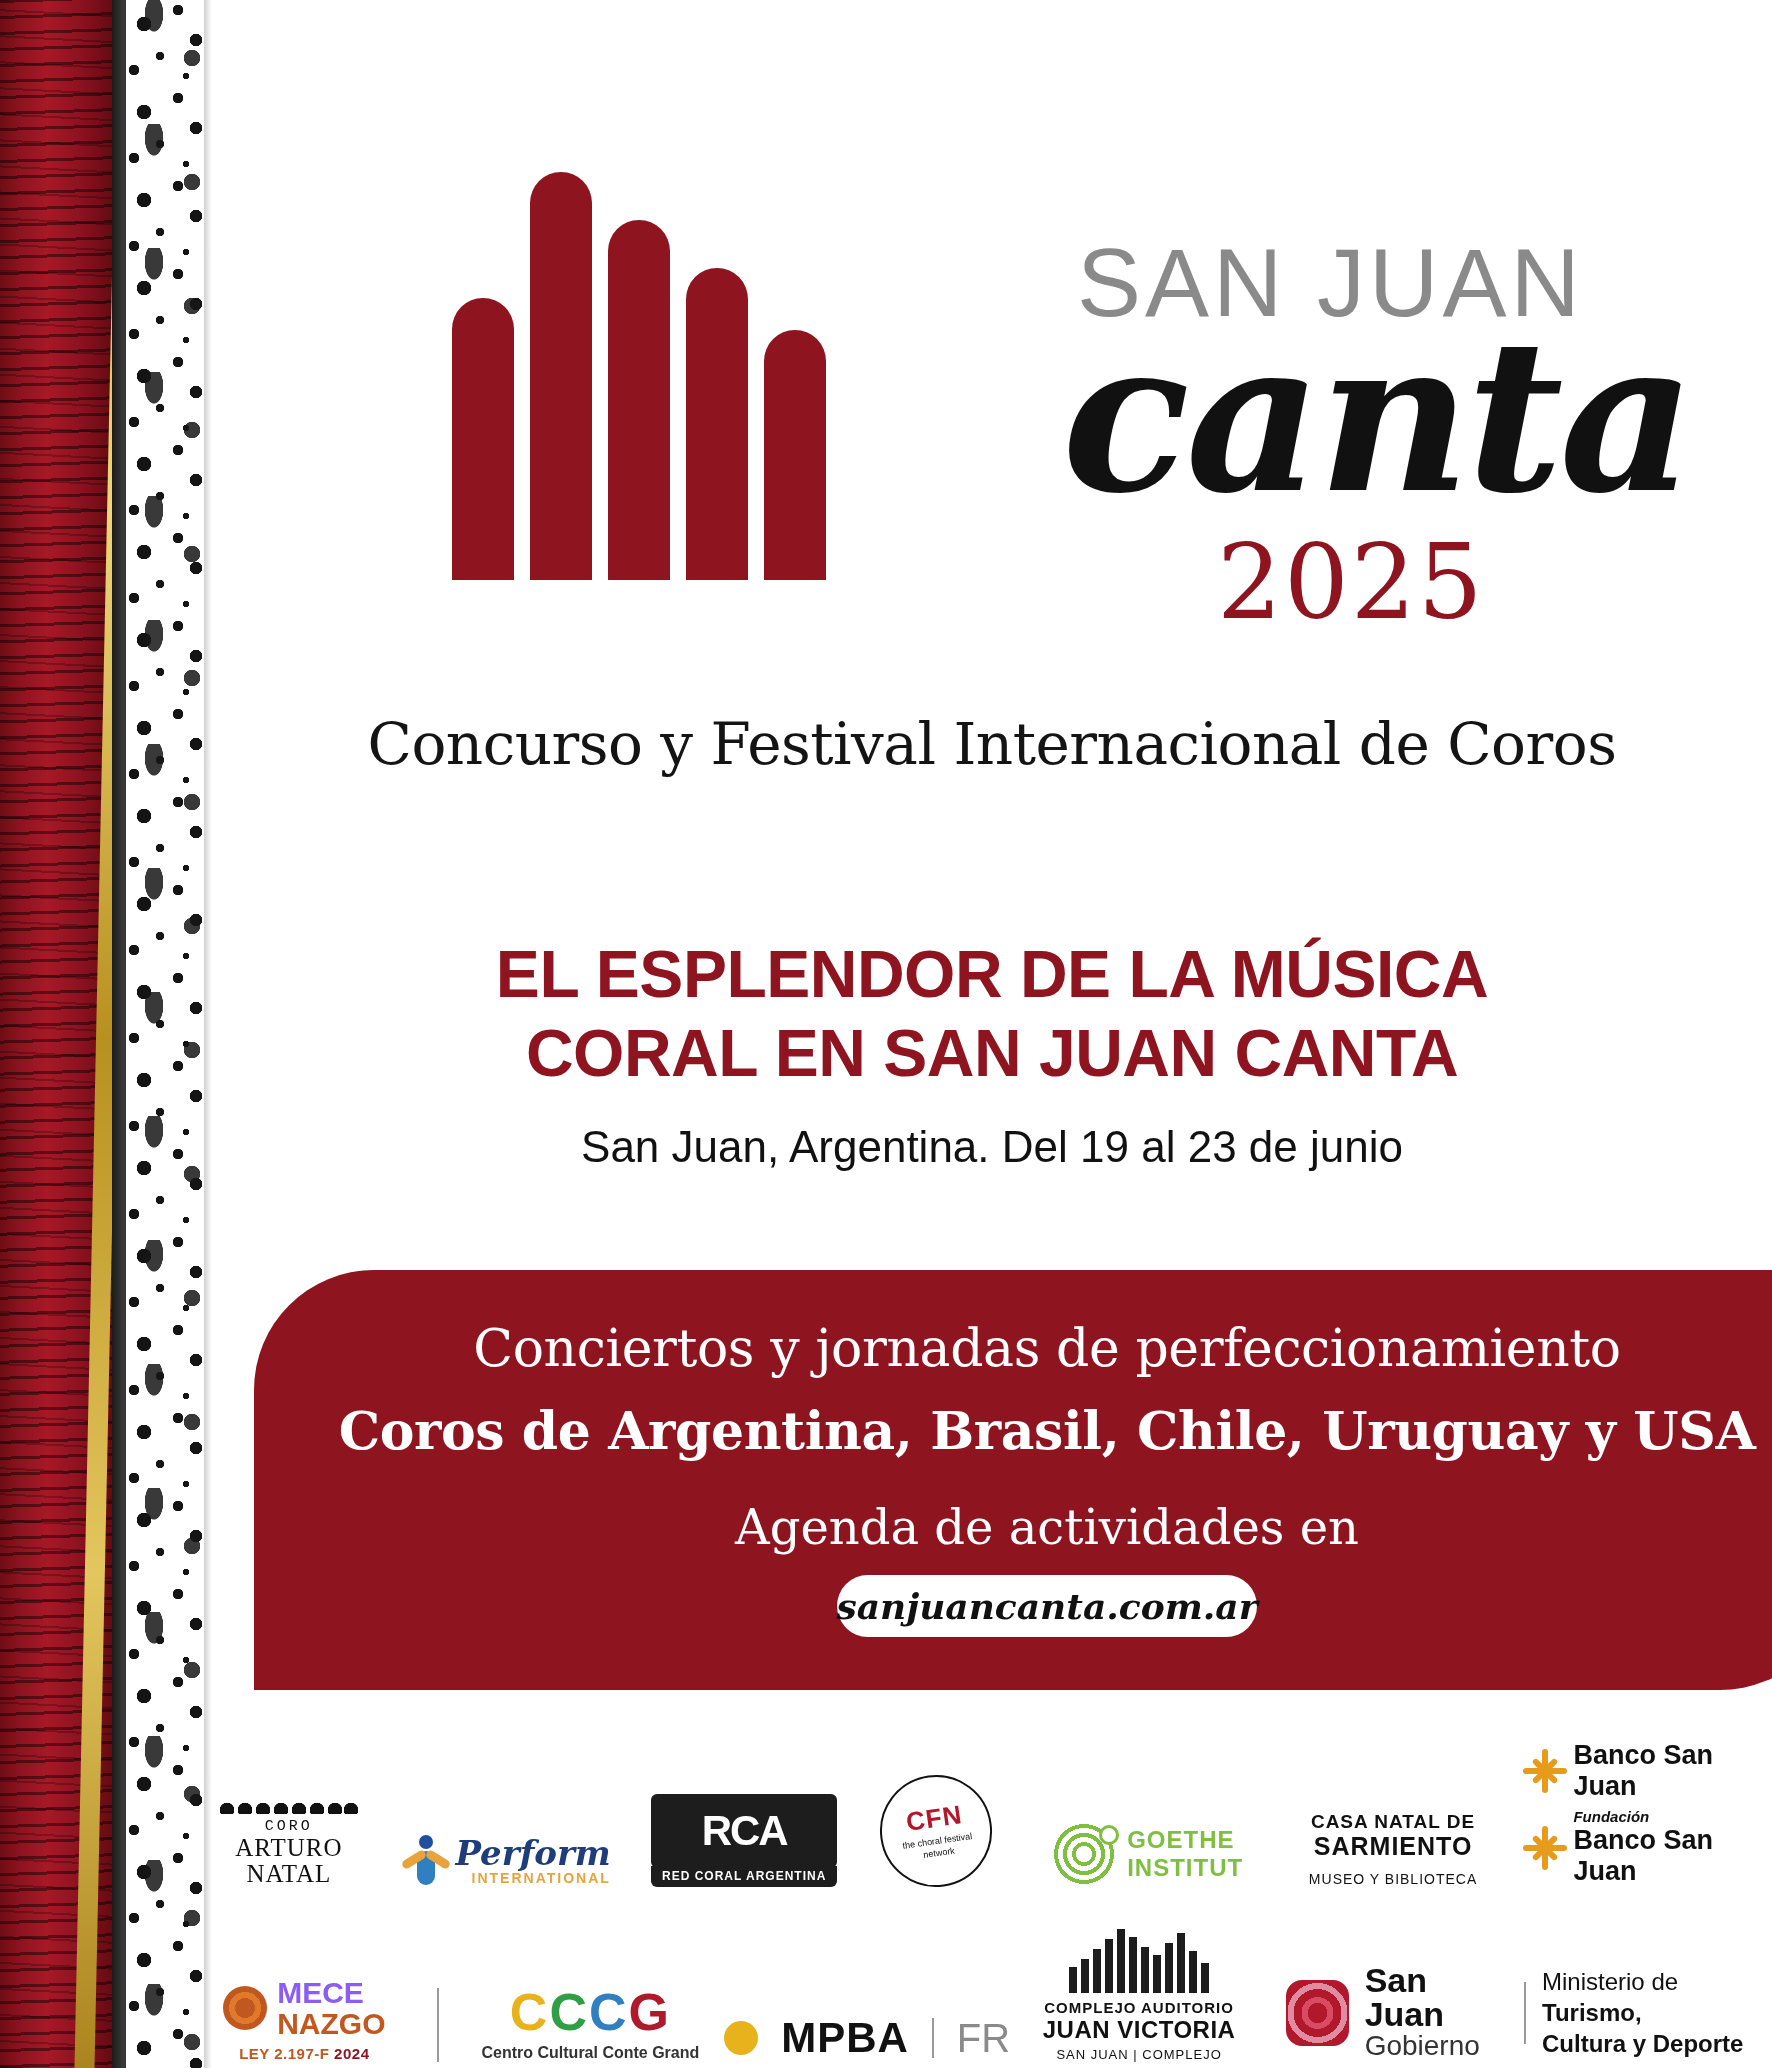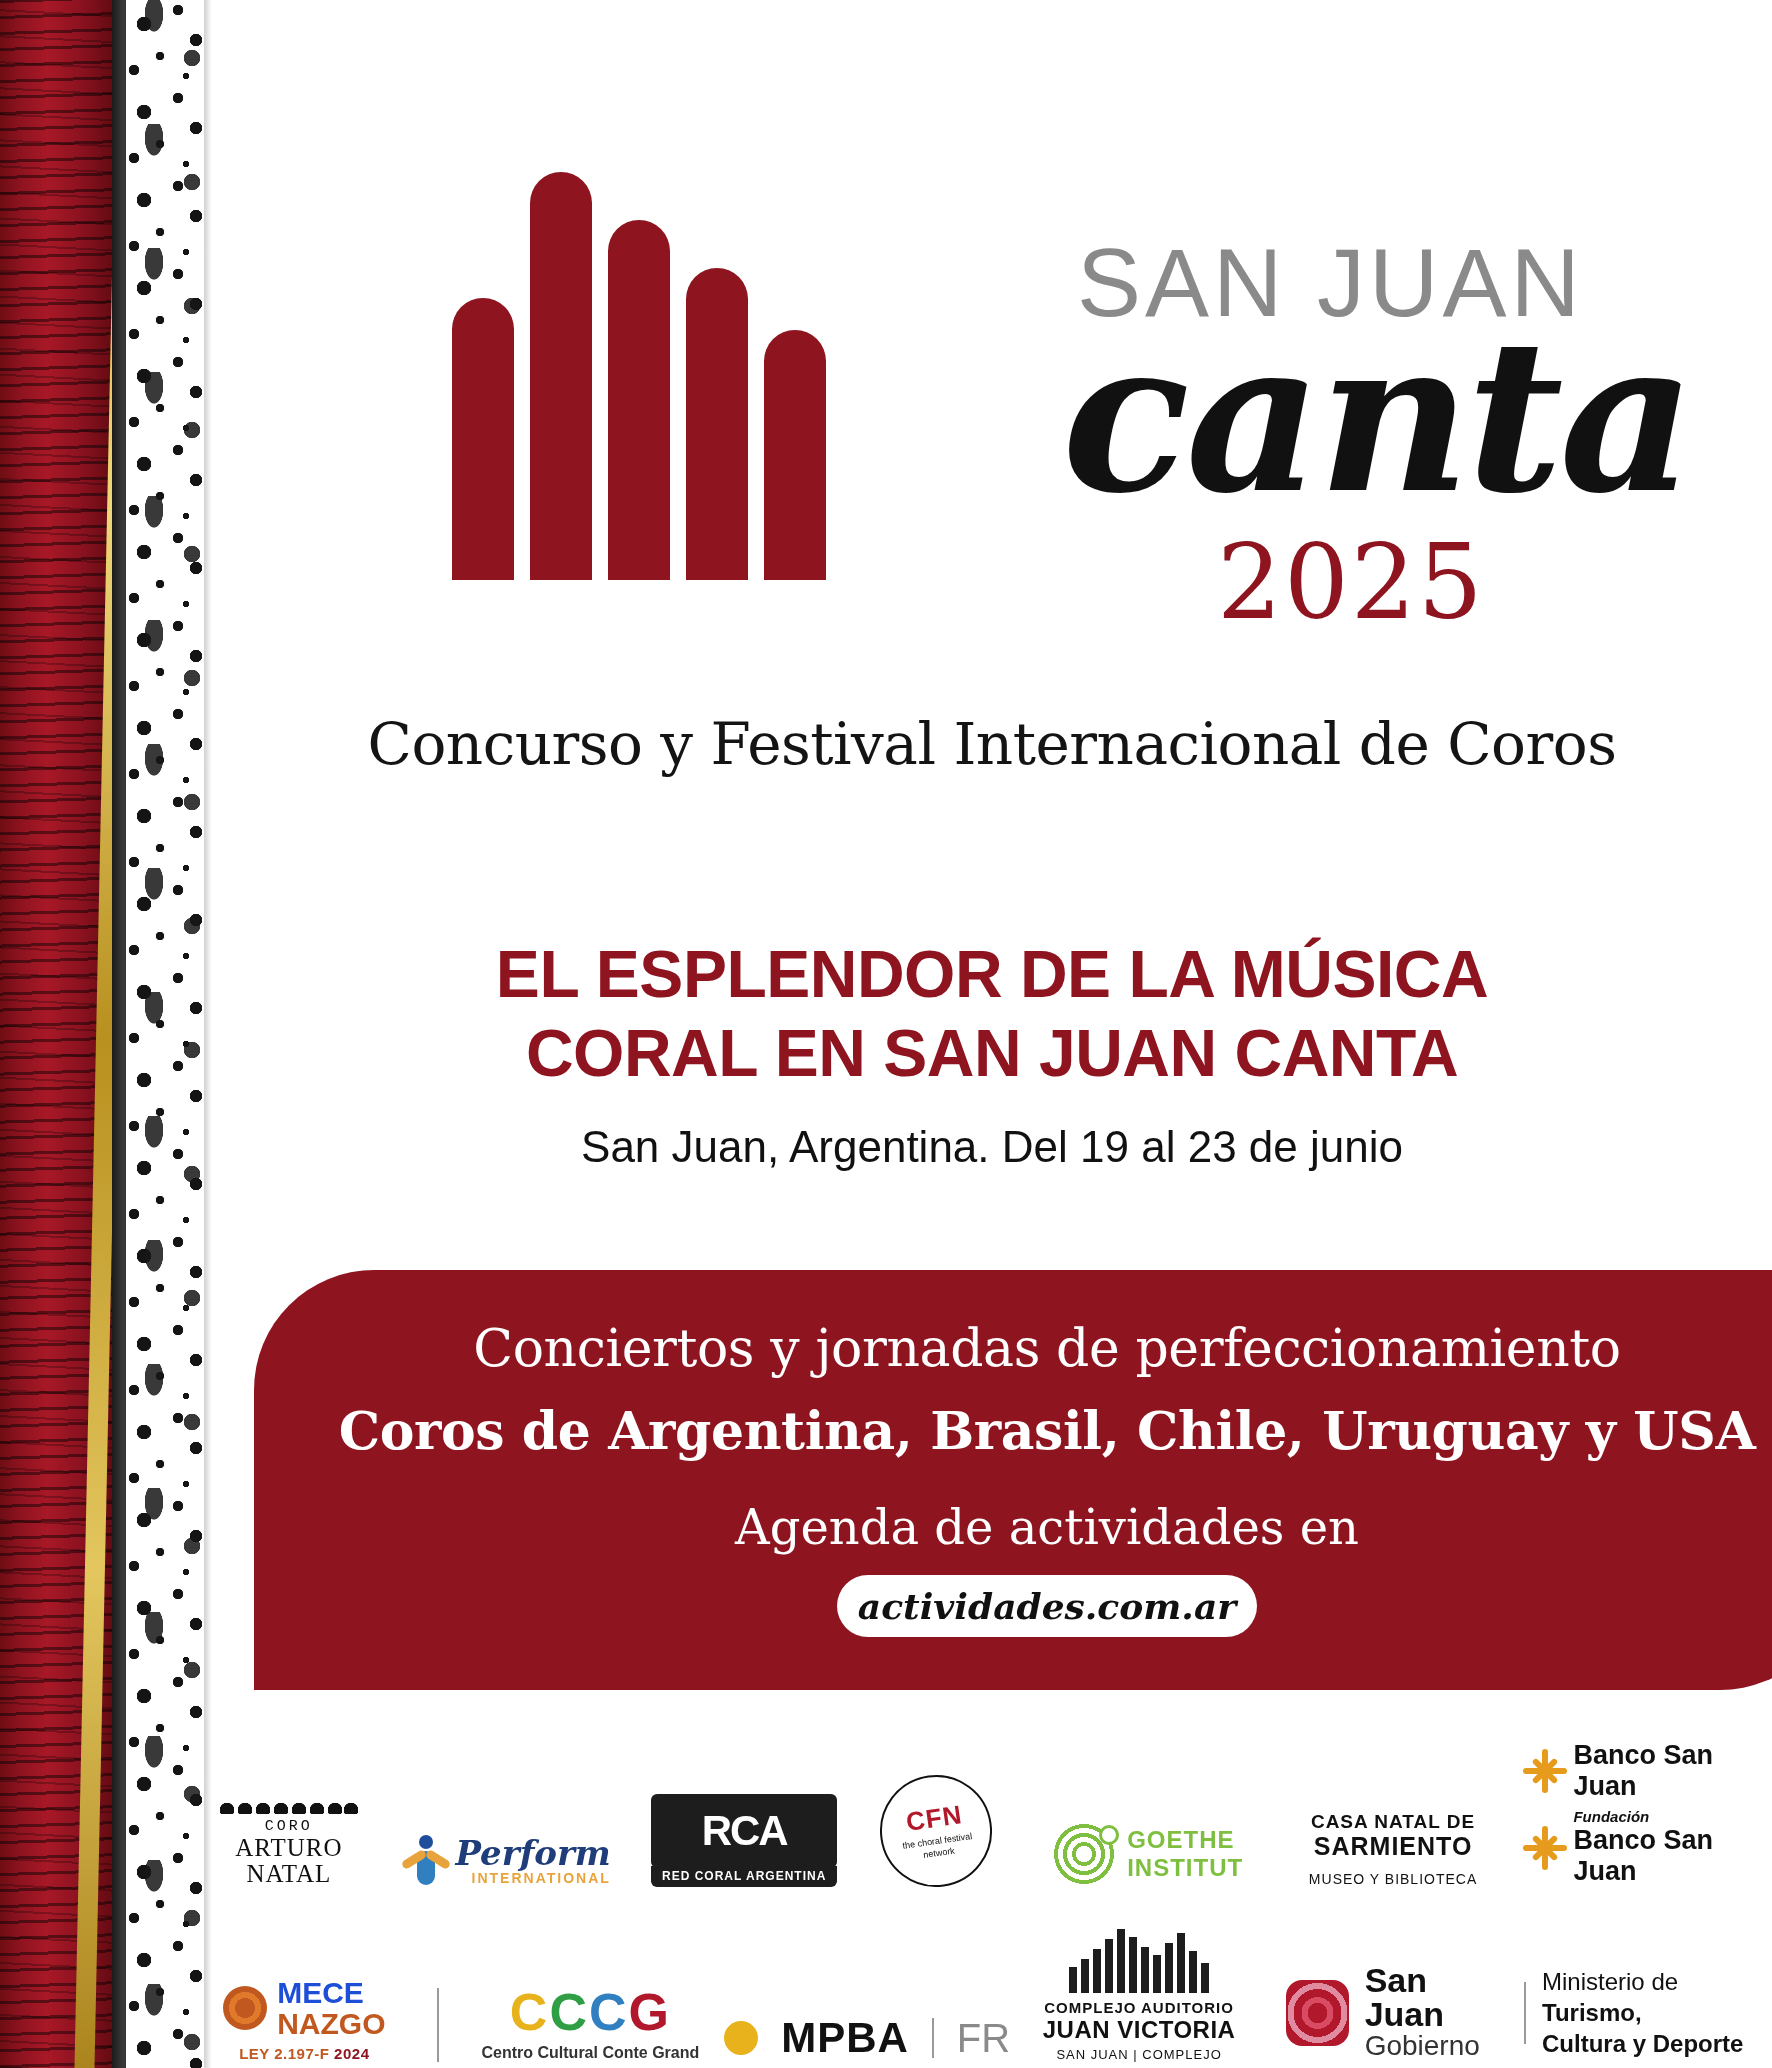--- a/index.html
+++ b/index.html
@@ -407,21 +407,21 @@
   .sp-banco .tt i { display:block; font-family:"Liberation Sans", sans-serif; font-size:15px; font-weight:700; color:#111; font-style:italic;}
 
   
   .sp-mece { width: 190px; }
   .sp-mece .r { display:flex; align-items:center; gap:10px; }
   .sp-mece .flower {
     width:44px;height:44px;border-radius:50%;
     background: radial-gradient(circle, #c0581f 0 10px, #e07a2a 10px 16px, #c0581f 16px 22px);
     position:relative;
   }
-  .sp-mece .tt b { display:block; font-family:"Liberation Sans", sans-serif; font-weight:700; font-size:30px; color:#1d4ed8; line-height:1; }
+  .sp-mece .tt b { display:block; font-family:"Liberation Sans", sans-serif; font-weight:700; font-size:30px; color:#8b5cf6; line-height:1; }
   .sp-mece .tt u { display:block; text-decoration:none; font-family:"Liberation Sans", sans-serif; font-weight:700; font-size:30px; color:#c0581f; line-height:1.05;}
   .sp-mece .ley { font-family:"Liberation Sans", sans-serif; font-weight:700; font-size:15px; color:#c0581f; margin-top:6px; letter-spacing:0.5px;}
   .sp-mece .ley em { font-style:normal; color:#8e1520; }
   .sp-sep { width:2px; height:74px; background:#9a9a9a; }
 
   
   .sp-cccg { width: 230px; text-align:center; }
   .sp-cccg .letters { font-family:"Liberation Sans", sans-serif; font-weight:700; font-size:52px; letter-spacing:2px;}
   .sp-cccg .letters span:nth-child(1){ color:#e8b21c; }
   .sp-cccg .letters span:nth-child(2){ color:#2f9e44; }
@@ -500,21 +500,21 @@
   </div>
 
   <div id="subtitle">Concurso y Festival Internacional de Coros</div>
   <div id="place-date">San Juan, Argentina. Del 19 al 23 de junio</div>
 
   <div id="red-panel">
     <div class="line1">Conciertos y jornadas de perfeccionamiento</div>
     <div class="line2">Coros de Argentina, Brasil, Chile, Uruguay y USA</div>
     <div class="line3">Agenda de actividades en</div>
     <div id="url-pill">
-      <span>actividades.com.ar</span>
+      <span>sanjuancanta.com.ar</span>
     </div>
   </div>
 
   <div id="sponsors">
 
     <div class="sponsor-row row1">
 
       <div class="sp sp-beruti">
         <div class="crowd"></div>
         <div class="t1">CORO</div>

